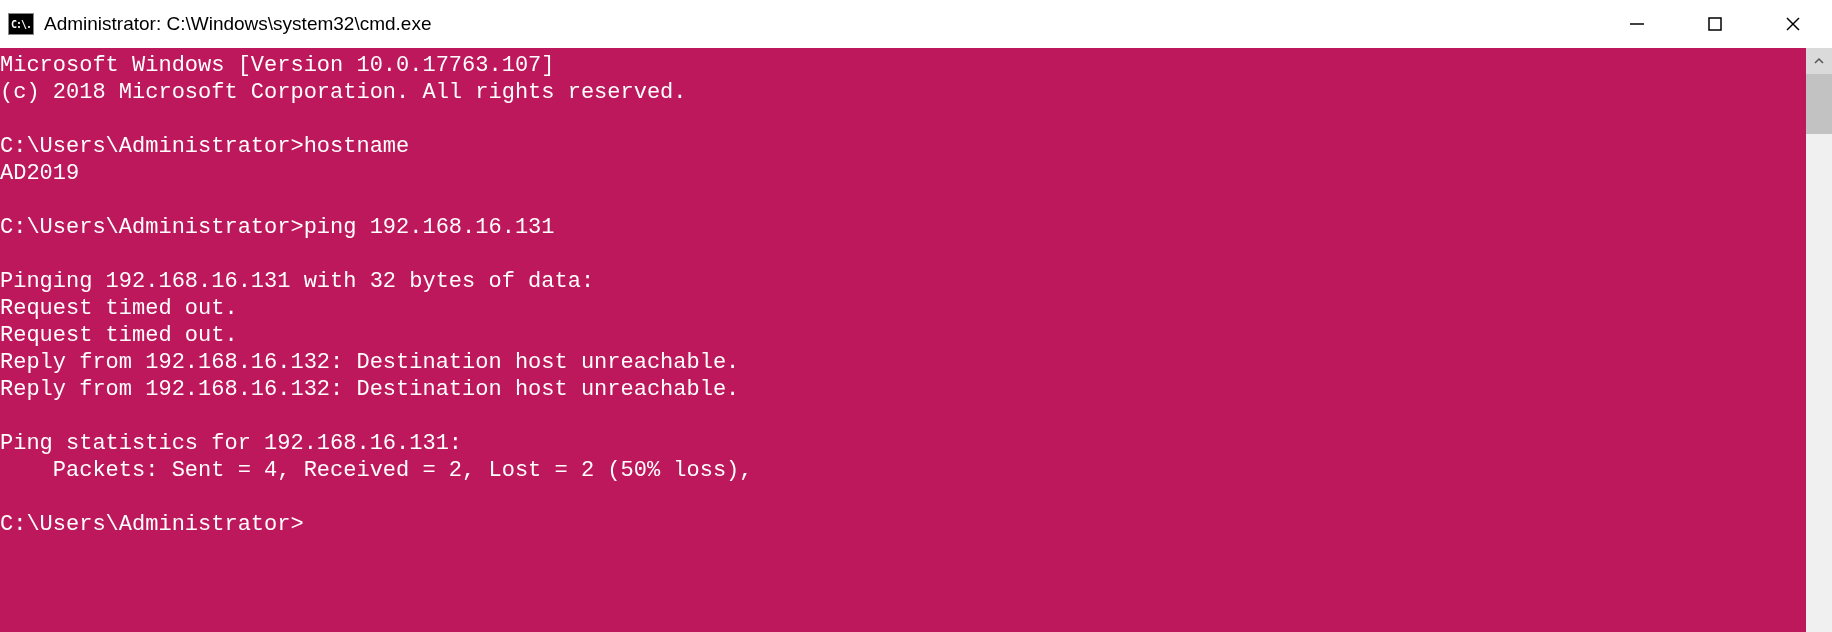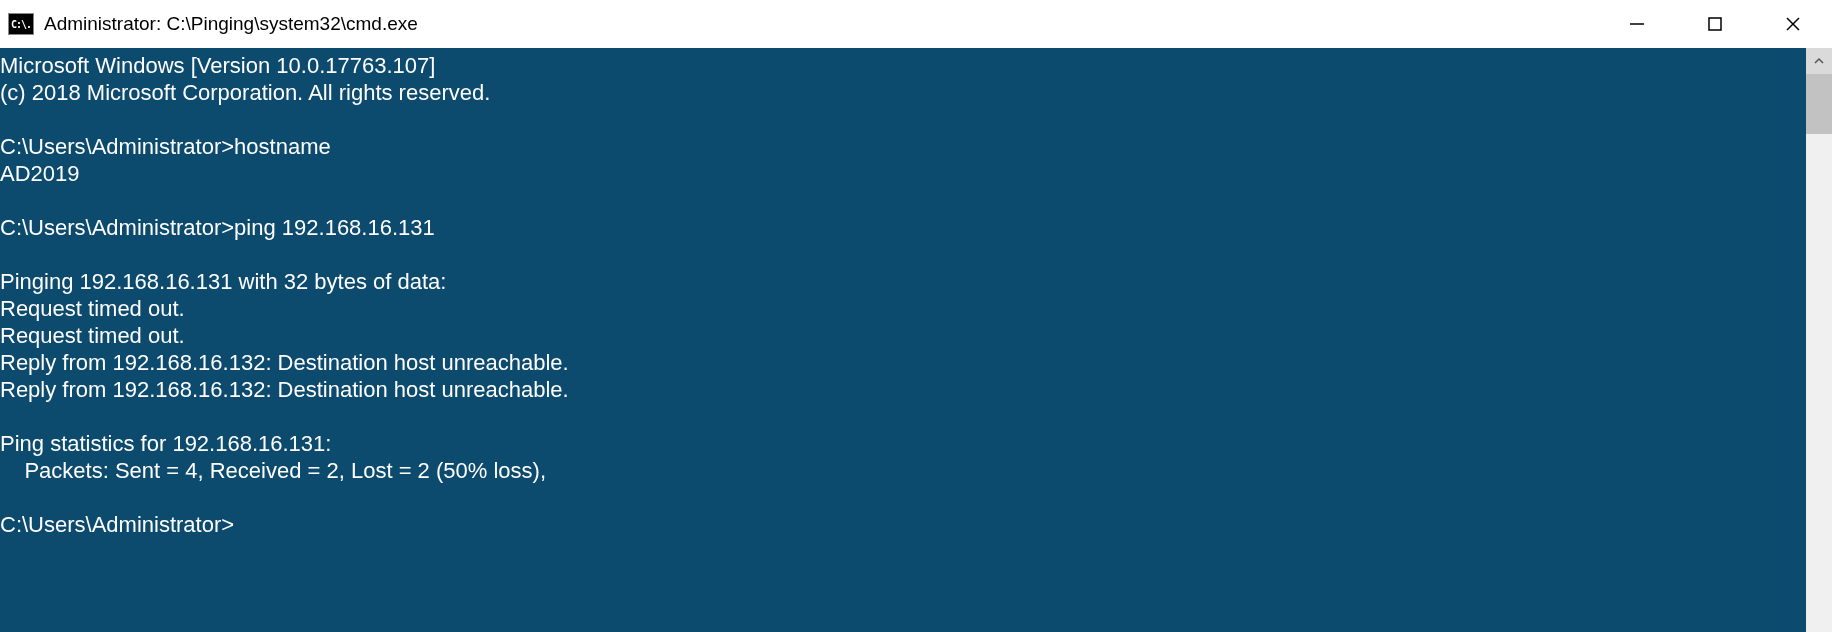--- a/index.html
+++ b/index.html
@@ -63,23 +63,23 @@
     .win-btn svg {
       width: 16px;
       height: 16px;
     }
     .terminal-wrapper {
       display: flex;
       height: calc(100% - 48px);
     }
     .terminal {
       flex: 1;
-      background: #0c4a6e;
+      background: #be185d;
       color: #ffffff;
-      font-family: Liberation Sans, sans-serif;
+      font-family: Liberation Mono, monospace;
       font-size: 22px;
       line-height: 27px;
       padding: 4px 0 0 0;
       white-space: pre;
       overflow: hidden;
     }
     .terminal-line {
       min-height: 27px;
     }
     .scrollbar {
@@ -109,21 +109,21 @@
       background: #c2c2c2;
     }
   </style>
 </head>
 <body>
 
 <div class="titlebar">
   <div class="app-icon">
     <span class="app-icon-text">C:\.</span>
   </div>
-  <div class="title-text">Administrator: C:\Pinging\system32\cmd.exe</div>
+  <div class="title-text">Administrator: C:\Windows\system32\cmd.exe</div>
   <div class="window-controls">
     <div class="win-btn">
       <svg viewBox="0 0 16 16">
         <line x1="1" y1="8" x2="15" y2="8" stroke="#000" stroke-width="1.5"></line>
       </svg>
     </div>
     <div class="win-btn">
       <svg viewBox="0 0 16 16">
         <rect x="2" y="2" width="12" height="12" stroke="#000" stroke-width="1.5" fill="none"></rect>
       </svg>

